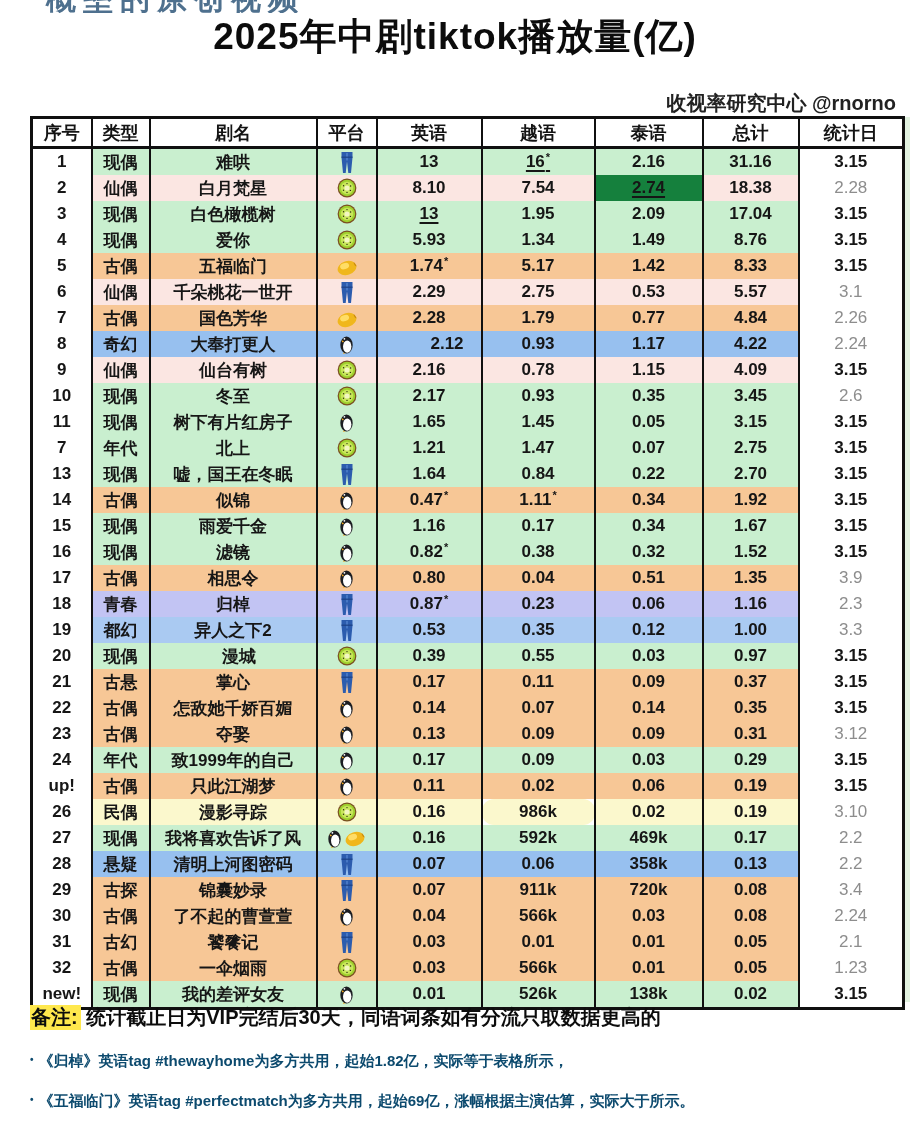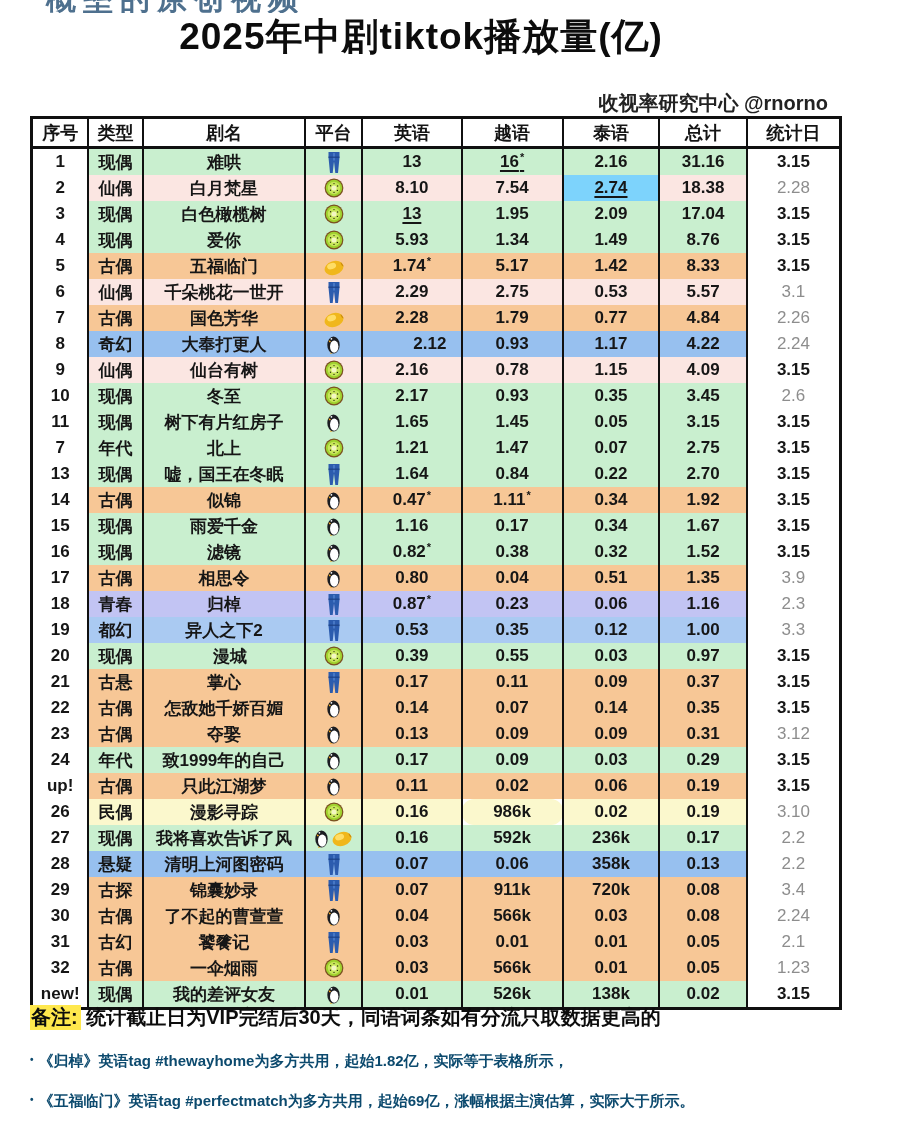--- a/index.html
+++ b/index.html
@@ -1,16 +1,16 @@
 <!DOCTYPE html>
 <html><head>
 <meta charset="utf-8">
 <style>
   html,body{margin:0;padding:0;background:#fff;}
-  .stage{position:relative;width:842px;height:1126px;background:#fff;overflow:hidden;
+  .stage{position:relative;width:910px;height:1126px;background:#fff;overflow:hidden;
          font-family:"Liberation Sans","DejaVu Sans",sans-serif;color:#141414;}
   .top-clip{position:absolute;top:0;left:0;width:520px;height:13px;overflow:hidden;}
   .top-clip span{position:absolute;top:-21px;left:46px;font-size:30px;font-weight:700;
                  letter-spacing:7px;color:#4e708e;white-space:nowrap;}
   .title{position:absolute;top:12px;left:0;width:100%;margin:0;text-align:center;
          font-size:37px;font-weight:800;letter-spacing:1px;color:#0c0c0c;}
   .credit{position:absolute;top:90px;right:14px;font-size:20px;font-weight:600;color:#222;}
   .right-strip{position:absolute;left:905px;top:117px;width:13px;height:885px;background:#e2f2e0;}
   table.rank{position:absolute;top:116px;left:30px;border-collapse:collapse;table-layout:fixed;
              border:3px solid #101010;background:#fff;}
@@ -98,21 +98,21 @@
                   <circle cx="10" cy="5.6" r=".7"></circle>
                   <circle cx="13.6" cy="8" r=".7"></circle>
                   <circle cx="13.4" cy="12.4" r=".7"></circle>
                   <circle cx="10" cy="14.4" r=".7"></circle>
                   <circle cx="6.5" cy="12.3" r=".7"></circle>
                   <circle cx="6.6" cy="7.8" r=".7"></circle>
                 </g>
               </svg></span></td>
           <td class="c-num" style="background: rgb(251, 230, 226);"><span>8.10</span></td>
           <td class="c-num" style="background: rgb(251, 230, 226);"><span>7.54</span></td>
-          <td class="c-num" style="background: #7dd3fc;"><span class="u">2.74</span></td>
+          <td class="c-num" style="background: #15803d;"><span class="u">2.74</span></td>
           <td class="c-num" style="background: rgb(251, 230, 226);">18.38</td>
           <td class="c-date grey">2.28</td>
         </tr>
         <tr>
           <td class="c-no">3</td>
           <td class="c-type" style="background: rgb(201, 239, 207);">现偶</td>
           <td class="c-title" style="background: rgb(201, 239, 207);">白色橄榄树</td>
           <td class="c-platform" style="background: rgb(201, 239, 207);"><span class="icon"><svg width="20" height="20" viewBox="0 0 20 20">
                 <circle cx="10" cy="10" r="9.4" fill="#7a4f21"></circle>
                 <circle cx="10" cy="10" r="8.2" fill="#9fd12e"></circle>
@@ -562,21 +562,21 @@
                 <circle cx="5.4" cy="4.8" r="0.9" fill="#ffffff"></circle>
                 <path d="M2.6 6.2l2.6 1-2 1.2z" fill="#f2a71d"></path>
                 <path d="M4.5 18.5l2 .9-2.6.4z" fill="#f2a71d"></path>
               </svg></span><span class="icon"><svg width="22" height="18" viewBox="0 0 22 18">
                 <ellipse cx="11" cy="10" rx="9.6" ry="6.8" transform="rotate(-18 11 10)" fill="#f0b71c"></ellipse>
                 <ellipse cx="8.6" cy="8.2" rx="4.6" ry="3" transform="rotate(-18 8.6 8.2)" fill="#ffdd66"></ellipse>
                 <path d="M17.5 4.2c1.6 1 2.8 2.6 3 4.4-1.4-.8-2.8-2.4-3-4.4z" fill="#c98a0e"></path>
               </svg></span></td>
           <td class="c-num" style="background: rgb(201, 239, 207);"><span>0.16</span></td>
           <td class="c-num" style="background: rgb(201, 239, 207);"><span>592k</span></td>
-          <td class="c-num" style="background: rgb(201, 239, 207);"><span>236k</span></td>
+          <td class="c-num" style="background: rgb(201, 239, 207);"><span>469k</span></td>
           <td class="c-num" style="background: rgb(201, 239, 207);">0.17</td>
           <td class="c-date grey">2.2</td>
         </tr>
         <tr>
           <td class="c-no">28</td>
           <td class="c-type" style="background: rgb(151, 192, 239);">悬疑</td>
           <td class="c-title" style="background: rgb(151, 192, 239);">清明上河图密码</td>
           <td class="c-platform" style="background: rgb(151, 192, 239);"><span class="icon"><svg width="16" height="21" viewBox="0 0 16 21">
                 <path fill="#2c5cae" d="M2.5 0h11v5.5L12 21H9.3L8 9.5 6.7 21H4L2.5 5.5z"></path>
                 <path fill="#5b8ad4" d="M7.4 1h1.2v7.5H7.4z"></path>

